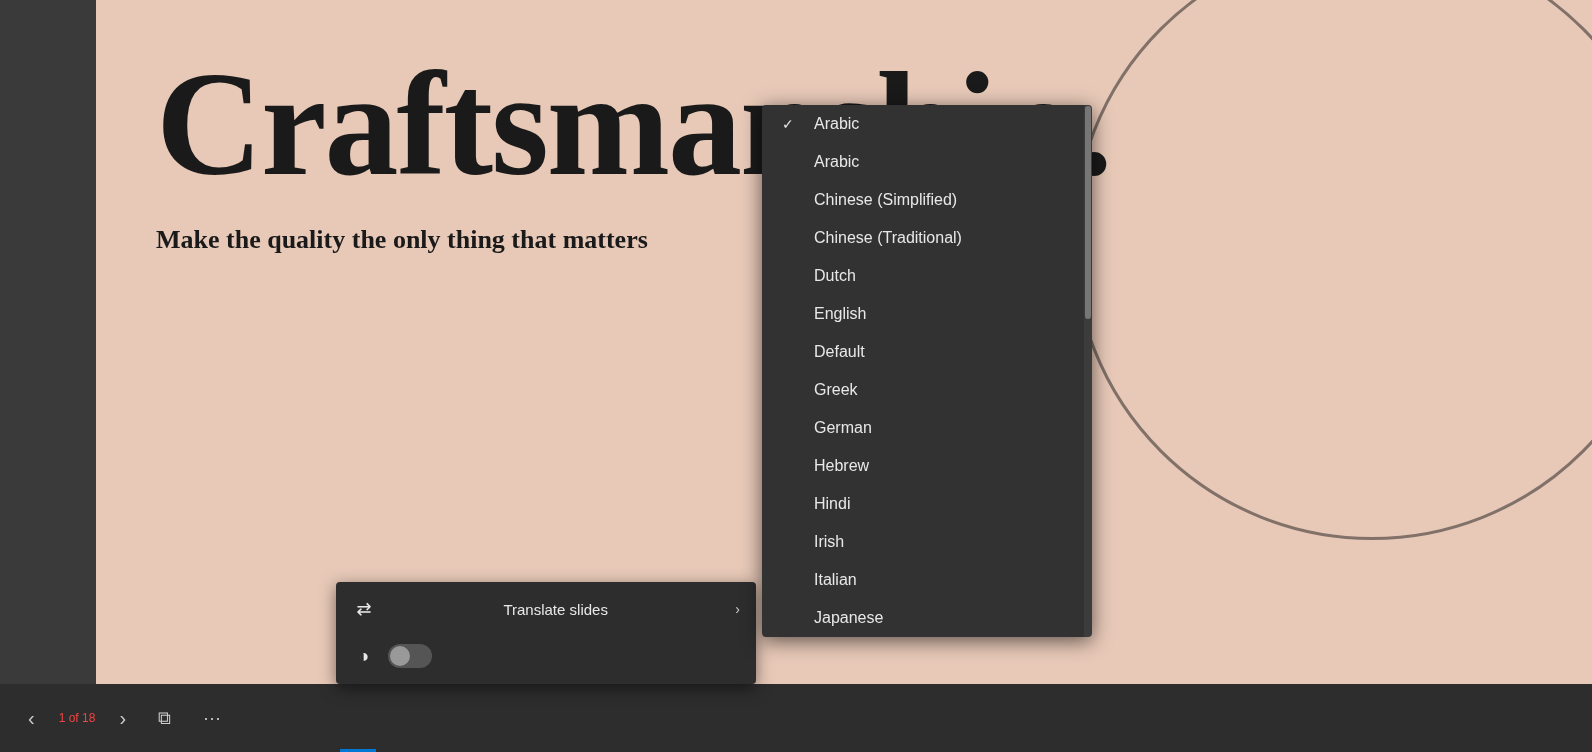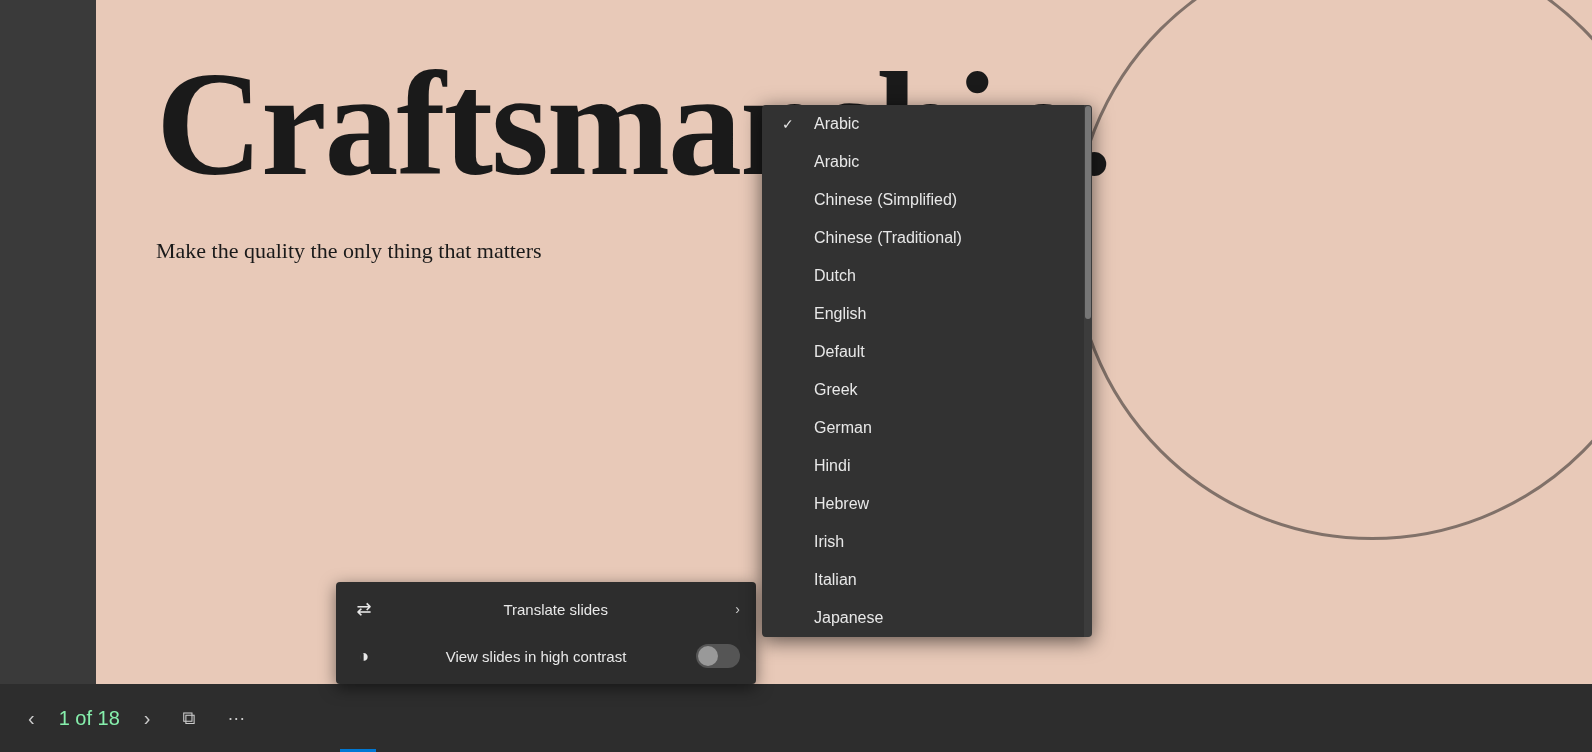--- a/index.html
+++ b/index.html
@@ -35,24 +35,24 @@
       font-size: 148px;
       font-weight: 900;
       color: #1a1a1a;
       font-family: Georgia, 'Times New Roman', serif;
       line-height: 1;
       letter-spacing: -2px;
       margin-top: 10px;
     }
 
     .slide-subtitle {
-      font-size: 22px;
-      font-weight: 400;
+      font-size: 26px;
+      font-weight: 700;
       color: #1a1a1a;
-      margin-top: 40px;
+      margin-top: 27px;
       font-family: Georgia, serif;
     }
 
     
     .circle-decoration {
       position: absolute;
       right: -80px;
       top: -60px;
       width: 600px;
       height: 600px;
@@ -79,22 +79,22 @@
       background: none;
       border: none;
       color: #ccc;
       font-size: 20px;
       cursor: pointer;
       padding: 4px 8px;
       border-radius: 4px;
     }
 
     .page-info {
-      color: #86efac;
-      font-size: 20px;
+      color: #ef4444;
+      font-size: 12px;
     }
 
     .bottom-icon-btn {
       background: none;
       border: none;
       color: #ccc;
       font-size: 18px;
       cursor: pointer;
       padding: 4px 8px;
       border-radius: 4px;
@@ -260,21 +260,20 @@
 </div>
 
 <div class="context-menu">
   <div class="context-menu-item">
     <span class="context-menu-icon">⇄</span>
     <span class="context-menu-label">Translate slides</span>
     <span class="context-menu-arrow">›</span>
   </div>
   <div class="context-menu-item">
     <span class="context-menu-icon">◑</span>
-    <span class="context-menu-label">View slides in high contrast</span>
     <div class="toggle-switch"></div>
   </div>
 </div>
 
 <div class="language-dropdown">
 
   <div class="lang-item checked">
       <span class="checkmark">✓</span>
       <span>Arabic</span>
     </div>
@@ -305,25 +304,25 @@
     <div class="lang-item">
       <span class="checkmark"></span>
       <span>Greek</span>
     </div>
     <div class="lang-item">
       <span class="checkmark"></span>
       <span>German</span>
     </div>
     <div class="lang-item">
       <span class="checkmark"></span>
+      <span>Hebrew</span>
+    </div>
+    <div class="lang-item">
+      <span class="checkmark"></span>
       <span>Hindi</span>
-    </div>
-    <div class="lang-item">
-      <span class="checkmark"></span>
-      <span>Hebrew</span>
     </div>
     <div class="lang-item">
       <span class="checkmark"></span>
       <span>Irish</span>
     </div>
     <div class="lang-item">
       <span class="checkmark"></span>
       <span>Italian</span>
     </div>
     <div class="lang-item">

